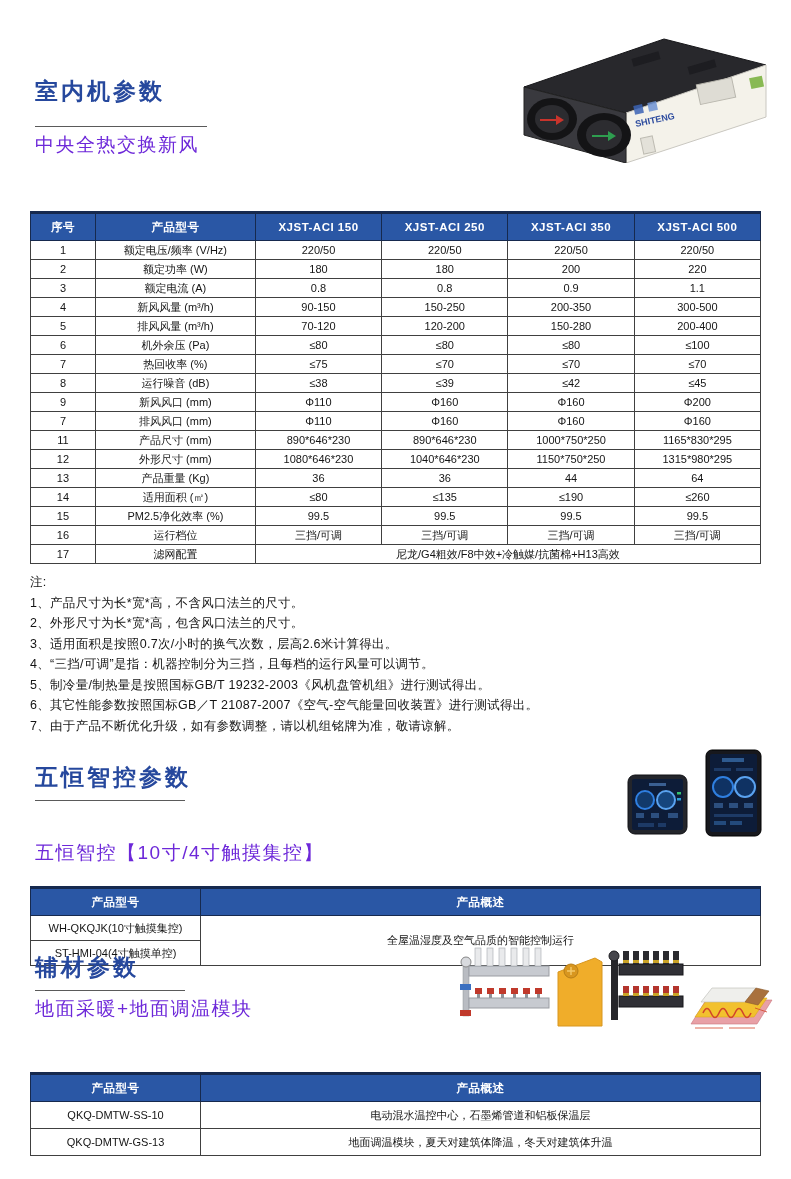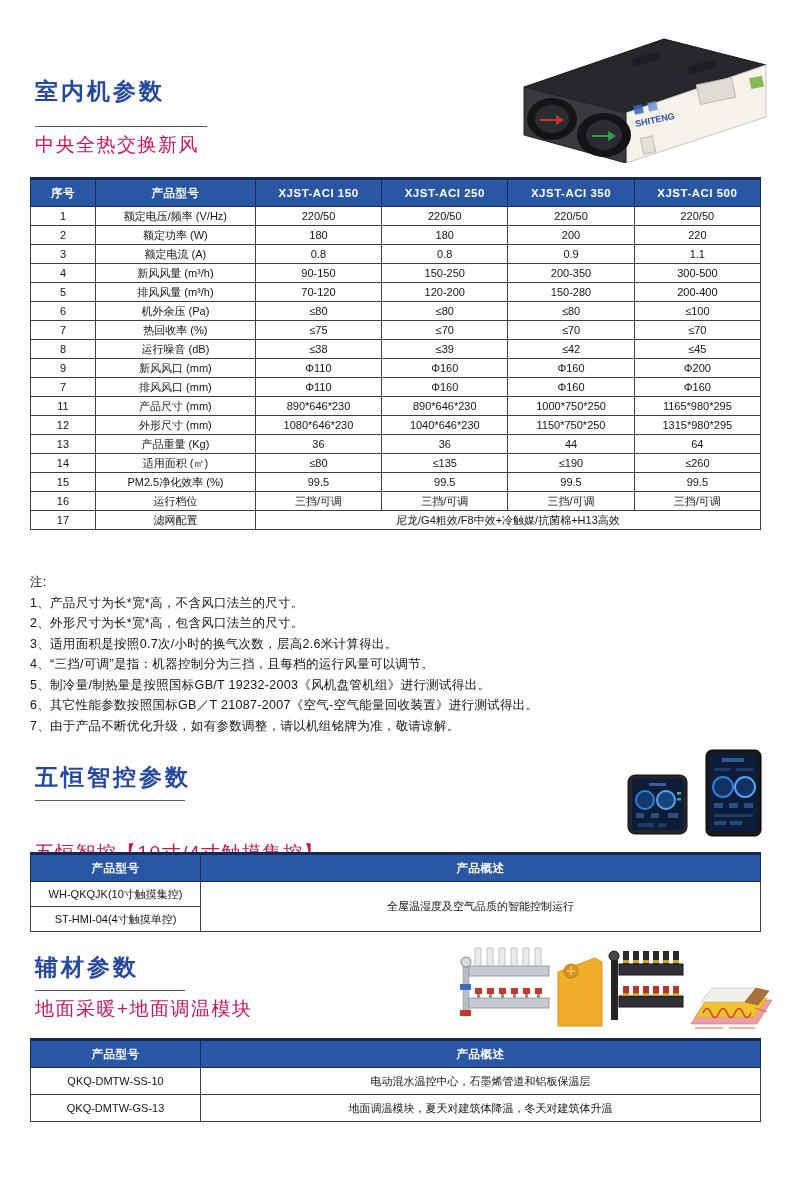--- a/index.html
+++ b/index.html
@@ -2,24 +2,24 @@
 <html><head>
 <meta charset="utf-8">
 <style>
   * { margin:0; padding:0; box-sizing:border-box; }
   html,body { background:#ffffff; }
   body { font-family:"Liberation Sans","DejaVu Sans",sans-serif; }
   .page { position:relative; width:791px; height:1179px; background:#fff; overflow:hidden; margin:0 auto; }
 
   .section-title { position:absolute; left:35px; color:#26489d; font-size:23px; font-weight:bold; letter-spacing:3px; }
   .title-divider { position:absolute; left:35px; height:0; border-top:1px solid #5a5a5a; }
-  .section-subtitle { position:absolute; left:35px; color:#be185d; font-size:19px; letter-spacing:1.5px; }
+  .section-subtitle { position:absolute; left:35px; color:#6d28d9; font-size:19px; letter-spacing:1.5px; }
 
   table { border-collapse:collapse; table-layout:fixed; width:100%; background:#fff; }
-  .data-table { position:absolute; left:30px; width:731px; }
+  .data-table { position:absolute; left:30px; width:731px;margin-top:34px; }
   .data-table table { border-top:3px solid #16294e; }
   .data-table th { background:#2a57a5; color:#fff; font-size:11.5px; font-weight:bold; height:28px; border:1px solid #16294e; letter-spacing:.5px; }
   .data-table td { font-size:11px; color:#141414; text-align:center; border:1px solid #404040; height:19px; padding:0 3px; overflow:hidden; white-space:nowrap; }
 
   #table-smart td { height:25px; font-size:11px; }
   #table-aux td { height:27px; font-size:11px; }
 
   .notes { position:absolute; left:30px; top:572px; font-size:12.5px; line-height:20.5px; color:#141414; letter-spacing:.3px; }
 
   .figure { position:absolute; }
@@ -155,21 +155,21 @@
             <td>Φ160</td>
             <td>Φ160</td>
             <td>Φ160</td>
           </tr>
           <tr>
             <td>11</td>
             <td>产品尺寸 (mm)</td>
             <td>890*646*230</td>
             <td>890*646*230</td>
             <td>1000*750*250</td>
-            <td>1165*980*295</td>
+            <td>1165*830*295</td>
           </tr>
           <tr>
             <td>12</td>
             <td>外形尺寸 (mm)</td>
             <td>1080*646*230</td>
             <td>1040*646*230</td>
             <td>1150*750*250</td>
             <td>1315*980*295</td>
           </tr>
           <tr>

